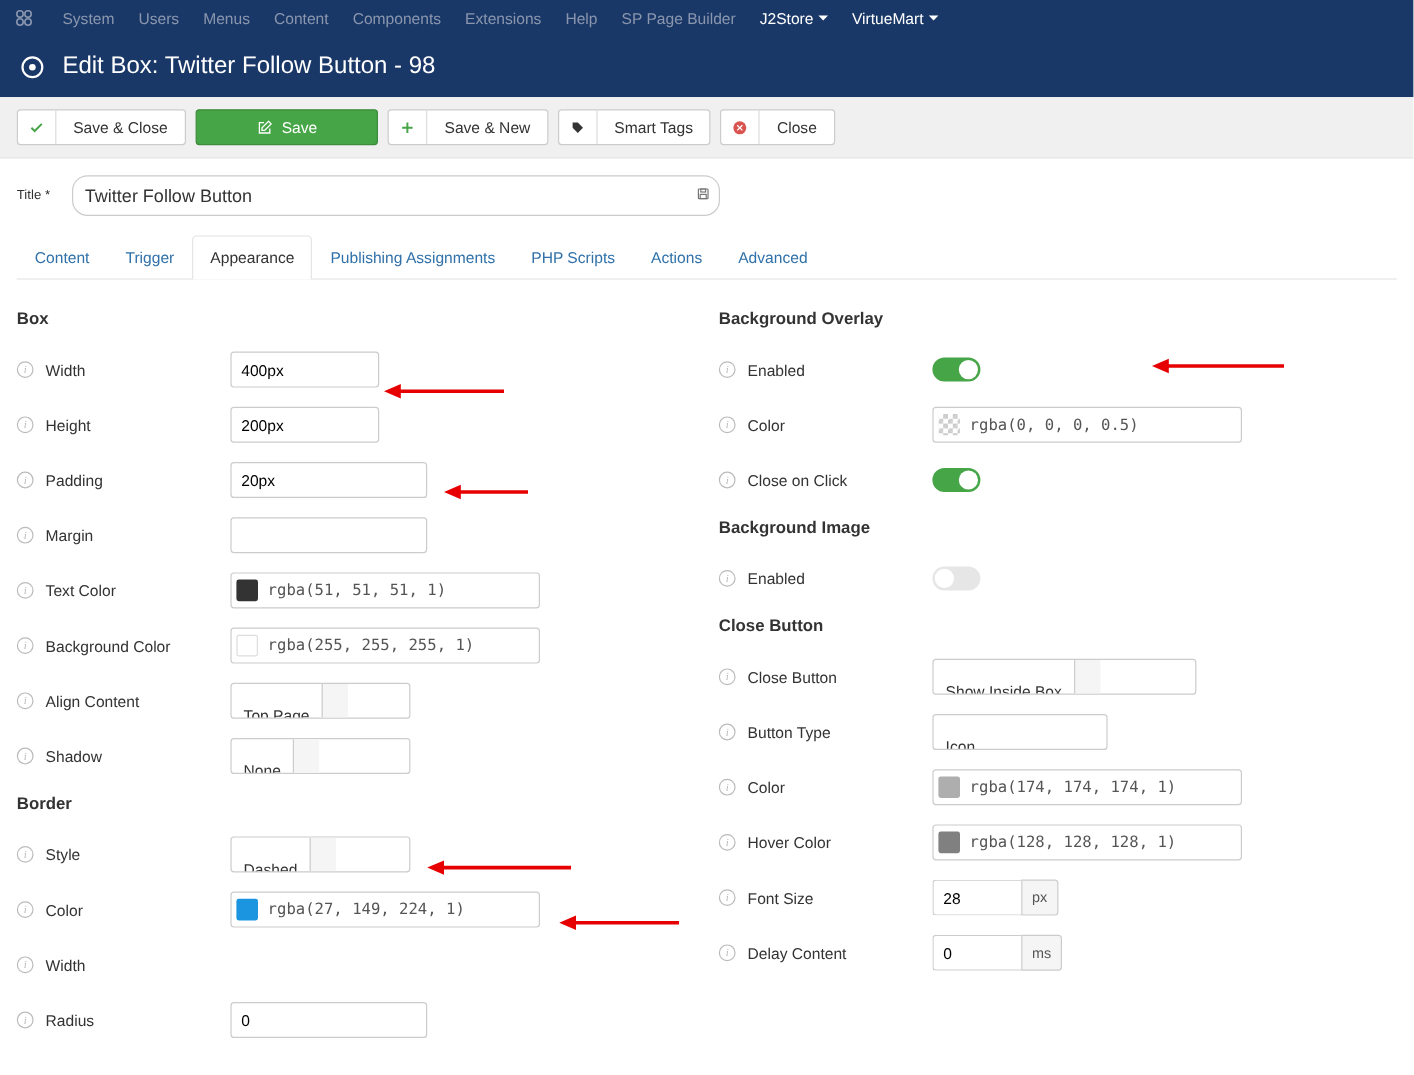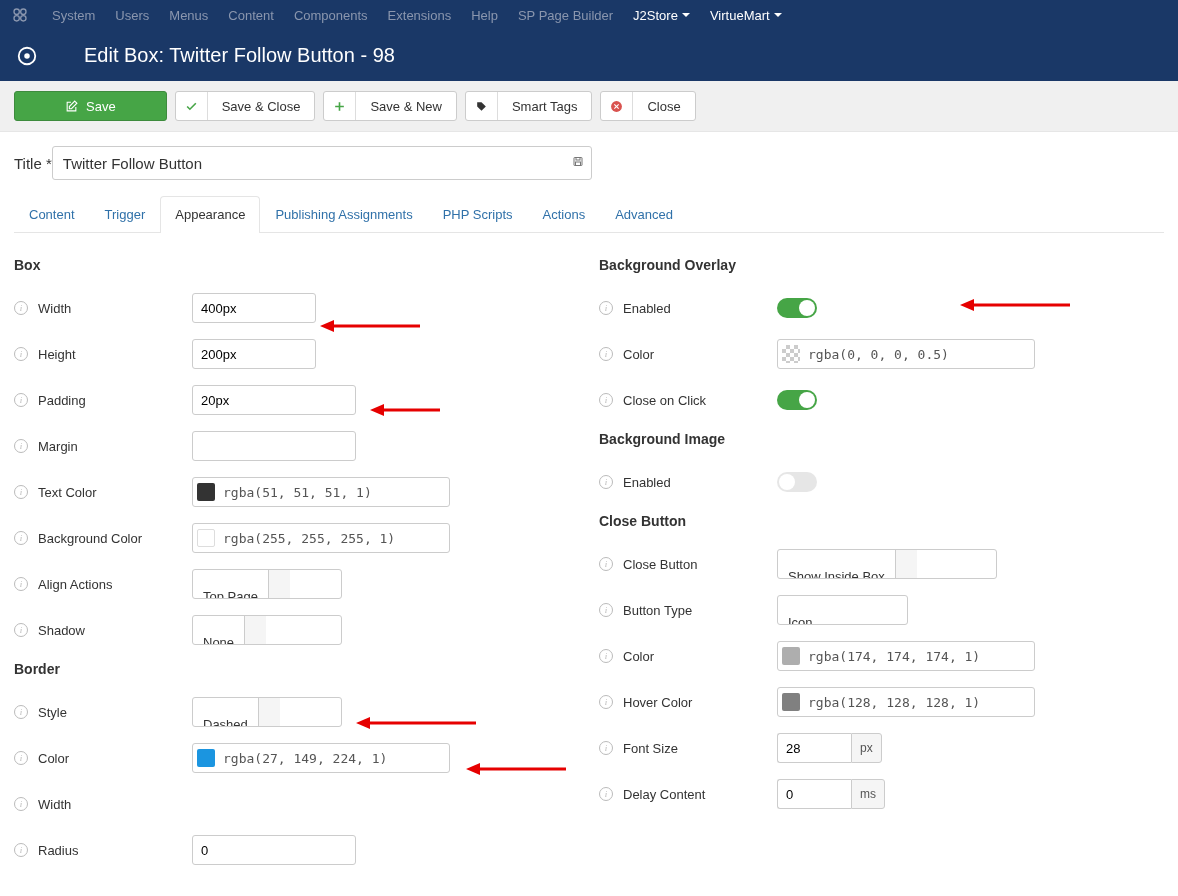--- a/index.html
+++ b/index.html
@@ -6,41 +6,41 @@
 body { font-family: -apple-system, BlinkMacSystemFont, "Segoe UI", Helvetica, Arial, sans-serif; font-size: 13px; color: #333; background: #fff; }
 
 
 .topbar { background: #1a3867; color: #c6d0e0; height: 30px; display: flex; align-items: center; padding: 0 10px; font-size: 13px; }
 .topbar .joomla-icon { width: 20px; height: 20px; display: inline-flex; align-items: center; justify-content: center; margin-right: 12px; color: #8a96ae; }
 .topbar .menu-item { padding: 0 10px; color: #8a96ae; cursor: pointer; display: inline-flex; align-items: center; }
 .topbar .menu-item.emph { color: #fff; }
 .topbar .caret { display: inline-block; margin-left: 4px; width: 0; height: 0; border-left: 4px solid transparent; border-right: 4px solid transparent; border-top: 4px solid currentColor; }
 
 
-.pagehead { background: #1a3867; color: #fff; display: flex; align-items: center; padding: 14px 16px; gap: 32px; }
+.pagehead { background: #1a3867; color: #fff; display: flex; align-items: center; padding: 14px 16px; }
 .pagehead .target-icon { width: 22px; height: 22px; margin-right: 14px; display: inline-flex; align-items: center; justify-content: center; }
 .pagehead h1 { font-size: 20px; font-weight: 400; }
 
 
 .toolbar { background: #f0f0f0; border-bottom: 1px solid #e6e6e6; padding: 10px 14px; display: flex; gap: 8px; }
 .btn { display: inline-flex; align-items: center; border: 1px solid #ccc; background: #fff; border-radius: 3px; height: 30px; padding: 0 14px; cursor: pointer; font-size: 13px; color: #333; }
 .btn .bicon { margin-right: 8px; display: inline-flex; }
 .btn-green { background: #46a546; border-color: #3d8b3d; color: #fff; padding: 0 50px; }
 .btn-split { padding: 0; }
 .btn-split .lseg { display: inline-flex; align-items: center; justify-content: center; width: 32px; height: 100%; border-right: 1px solid #ddd; }
 .btn-split .rseg { padding: 0 14px; }
 
 
 .content { padding: 14px; }
 
 
 .titlerow { display: flex; align-items: center; margin-bottom: 16px; }
-.titlerow label { font-size: 15px; color: #333; }
+.titlerow label { font-size: 11px; color: #333; margin-right: 18px; }
 .titlerow .input-wrap { position: relative; }
-.titlerow input { width: 540px; height: 34px; border: 1px solid #ccc; border-radius: 3px; padding: 0 10px; font-size: 15px; color: #333; }
+.titlerow input { width: 540px; height: 34px; border: 1px solid #ccc; border-radius: 13px; padding: 0 10px; font-size: 15px; color: #333; }
 .titlerow .saveicon { position: absolute; right: 8px; top: 50%; transform: translateY(-50%); color: #777; }
 
 
 .tabs { display: flex; border-bottom: 1px solid #e5e5e5; margin-bottom: 18px; }
 .tab { padding: 10px 14px; color: #3071a9; font-size: 13px; cursor: pointer; border: 1px solid transparent; border-bottom: none; border-radius: 4px 4px 0 0; }
 .tab.active { color: #333; border-color: #e5e5e5; background: #fff; margin-bottom: -1px; }
 
 
 .formcols { display: flex; gap: 20px; position: relative; }
 .col { flex: 1; }
@@ -57,21 +57,21 @@
 .colorfield { display: flex; align-items: center; height: 30px; border: 1px solid #ccc; border-radius: 3px; padding: 0 6px 0 4px; width: 258px; font-family: ui-monospace, Menlo, monospace; font-size: 13px; color: #555; background: #fff; }
 .swatch { width: 18px; height: 18px; margin-right: 8px; border-radius: 2px; flex-shrink: 0; }
 .swatch.checker { background-image: linear-gradient(45deg,#ccc 25%,transparent 25%),linear-gradient(-45deg,#ccc 25%,transparent 25%),linear-gradient(45deg,transparent 75%,#ccc 75%),linear-gradient(-45deg,transparent 75%,#ccc 75%); background-size: 8px 8px; background-position: 0 0,0 4px,4px -4px,-4px 0; }
 .swatch.white { background: #fff; border: 1px solid #ddd; }
 
 .select { display: flex; align-items: stretch; height: 30px; border: 1px solid #ccc; border-radius: 3px; overflow: hidden; background: #fff; }
 .select .stext { padding: 0 10px; display: flex; align-items: center; font-size: 13px; margin-top: 25px; }
 .select .scaret { width: 22px; display: flex; align-items: center; justify-content: center; border-left: 1px solid #ccc; background: #f5f5f5; }
 .select.w150 { width: 150px; }
 .select.w210 { width: 220px; }
-.select.w140 { width: 131px; align-items: center; }
+.select.w140 { width: 146px; align-items: center; }
 
 .unitfield { display: flex; height: 30px; }
 .unitfield input { border: 1px solid #ccc; border-right: none; border-radius: 3px 0 0 3px; width: 74px; padding: 0 8px; font-size: 13px; }
 .unitfield .unit { border: 1px solid #ccc; border-radius: 0 3px 3px 0; background: #f5f5f5; display: flex; align-items: center; padding: 0 8px; color: #555; font-size: 12px; }
 
 
 .toggle { width: 40px; height: 20px; border-radius: 10px; position: relative; cursor: pointer; }
 .toggle .knob { width: 16px; height: 16px; border-radius: 50%; background: #fff; position: absolute; top: 2px; }
 .toggle.on { background: #46a546; }
 .toggle.on .knob { right: 2px; }
@@ -117,36 +117,36 @@
   <span class="target-icon">
     <svg width="22" height="22" viewBox="0 0 24 24">
         <circle cx="12" cy="12" r="9" fill="none" stroke="#fff" stroke-width="2"></circle>
         <circle cx="12" cy="12" r="3" fill="#fff"></circle>
       </svg>
   </span>
   <h1>Edit Box: Twitter Follow Button - 98</h1>
 </div>
 
 <div class="toolbar">
+  <button class="btn btn-split">
+    <span class="lseg">
+        <svg width="13" height="13" viewBox="0 0 24 24" fill="none" stroke="#46a546" stroke-width="3">
+          <path d="M4 12l5 5L20 6"></path>
+        </svg>
+      </span>
+    <span class="rseg">Save &amp; Close</span>
+  </button>
   <button class="btn btn-green">
     <span class="bicon">
         <svg width="13" height="13" viewBox="0 0 24 24" fill="none" stroke="#fff" stroke-width="2">
           <path d="M11 4H4v16h16v-7"></path>
           <path d="M18 2l4 4-10 10H8v-4z"></path>
         </svg>
       </span>
     <span>Save</span>
-  </button>
-  <button class="btn btn-split">
-    <span class="lseg">
-        <svg width="13" height="13" viewBox="0 0 24 24" fill="none" stroke="#46a546" stroke-width="3">
-          <path d="M4 12l5 5L20 6"></path>
-        </svg>
-      </span>
-    <span class="rseg">Save &amp; Close</span>
   </button>
   <button class="btn btn-split">
     <span class="lseg">
         <svg width="13" height="13" viewBox="0 0 24 24" fill="none" stroke="#46a546" stroke-width="3">
           <path d="M12 4v16M4 12h16"></path>
         </svg>
       </span>
     <span class="rseg">Save &amp; New</span>
   </button>
   <button class="btn btn-split">
@@ -241,21 +241,21 @@
             <span>Background Color</span>
           </div>
         <div class="colorfield">
             <span class="swatch white"></span>
             <span>rgba(255, 255, 255, 1)</span>
           </div>
       </div>
       <div class="frow">
         <div class="flabel">
             <span class="info-i">i</span>
-            <span>Align Actions</span>
+            <span>Align Content</span>
           </div>
         <div class="select w150">
             <span class="stext">Top Page</span>
             <span class="scaret">
               <span class="caret" style="border-top-color:#555"></span>
             </span>
           </div>
       </div>
       <div class="frow">
         <div class="flabel">

